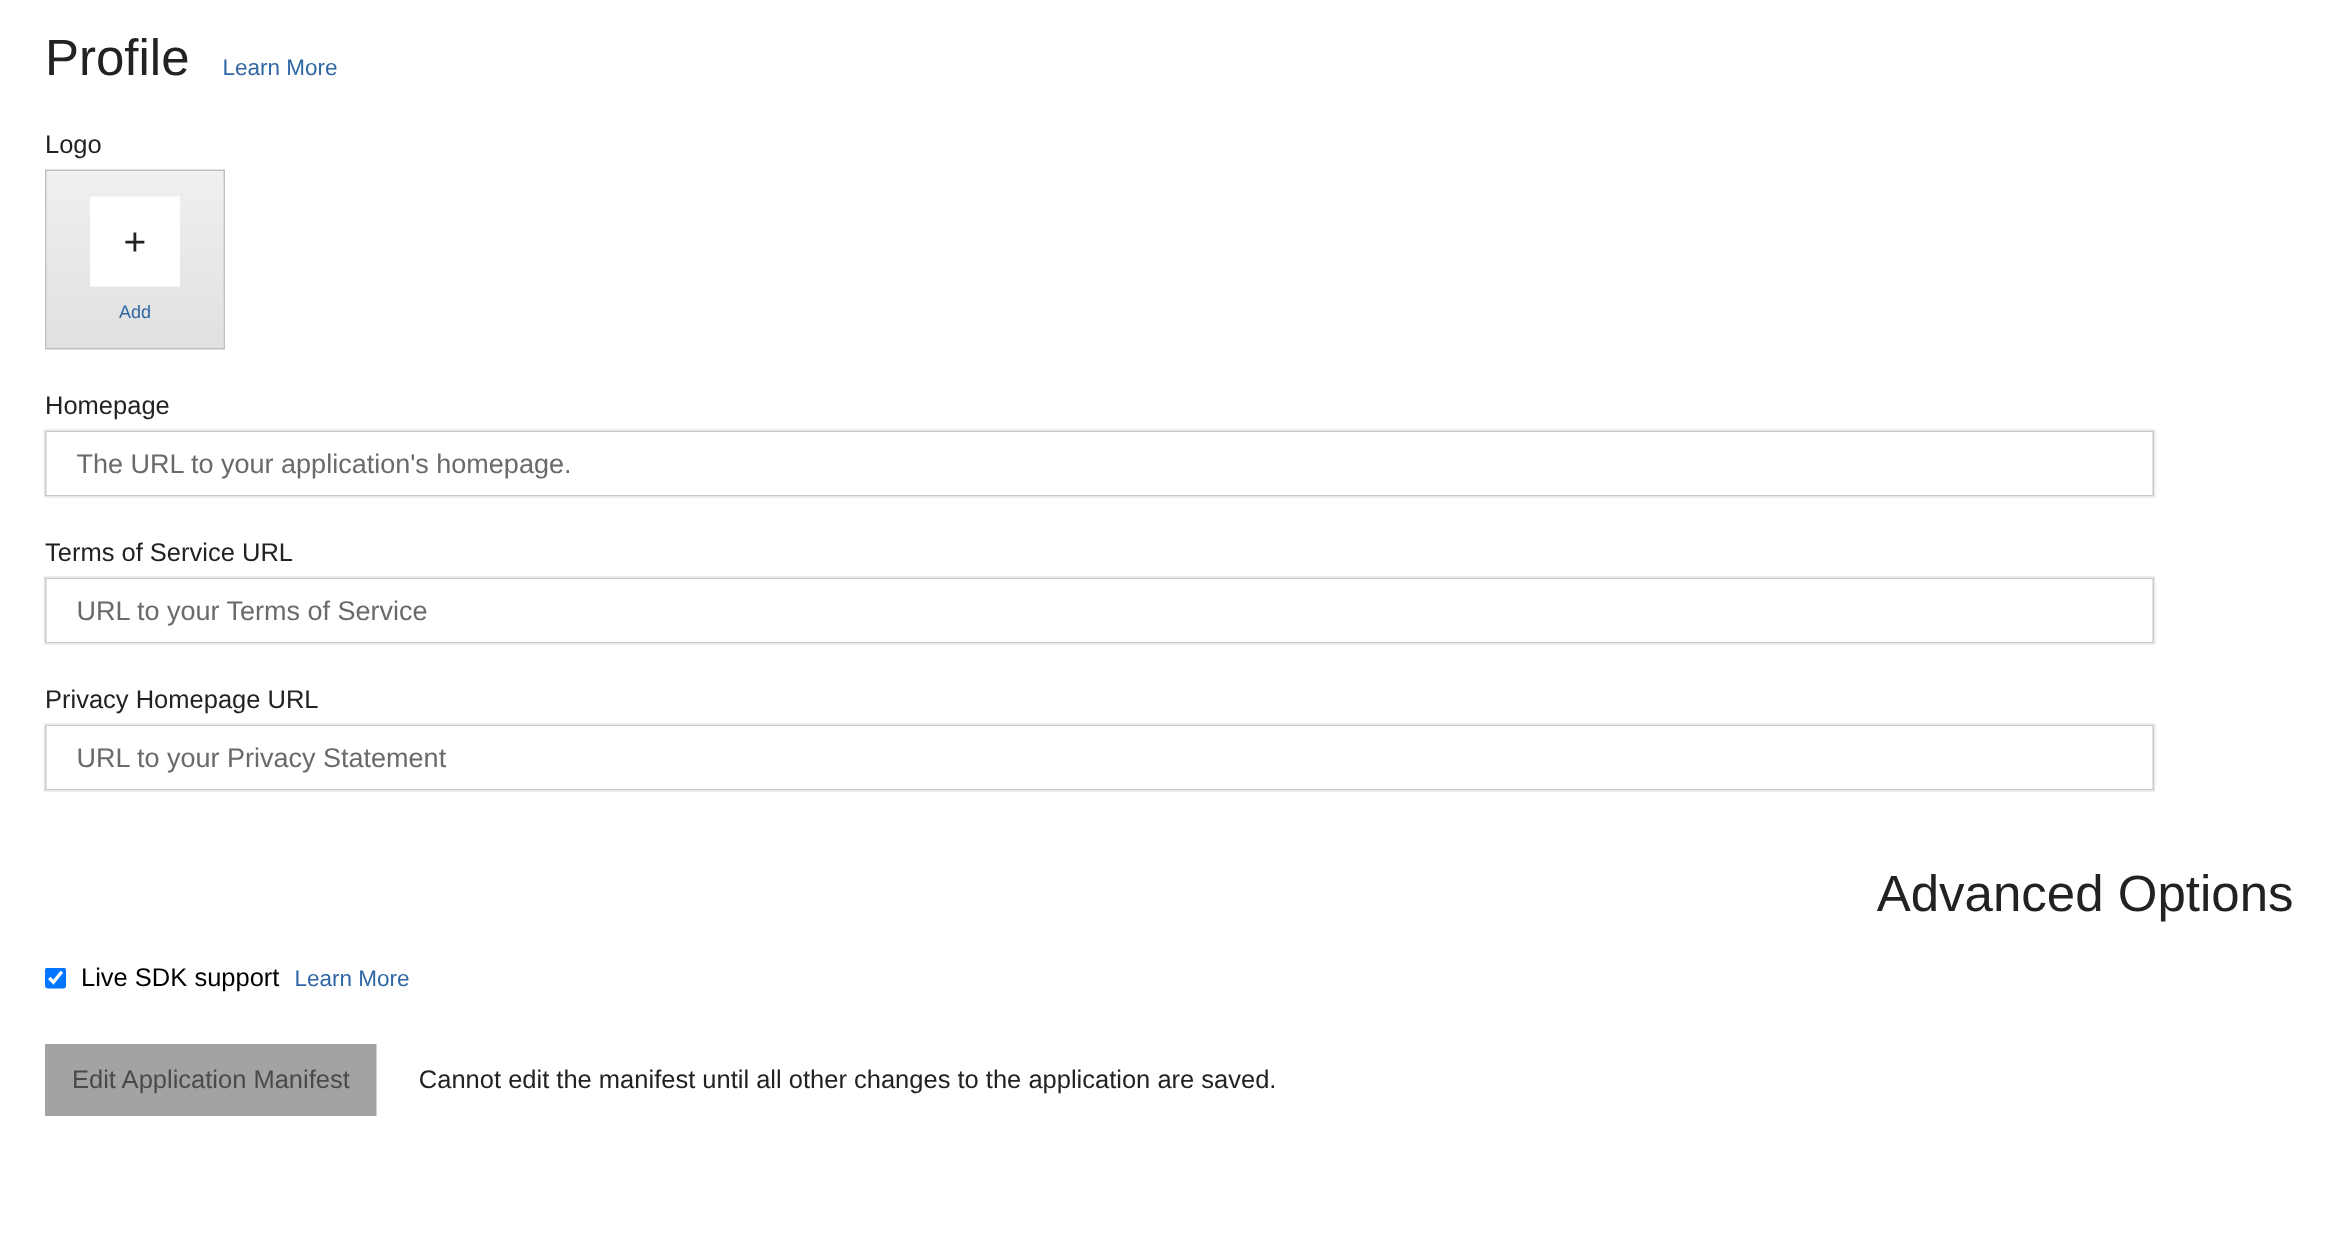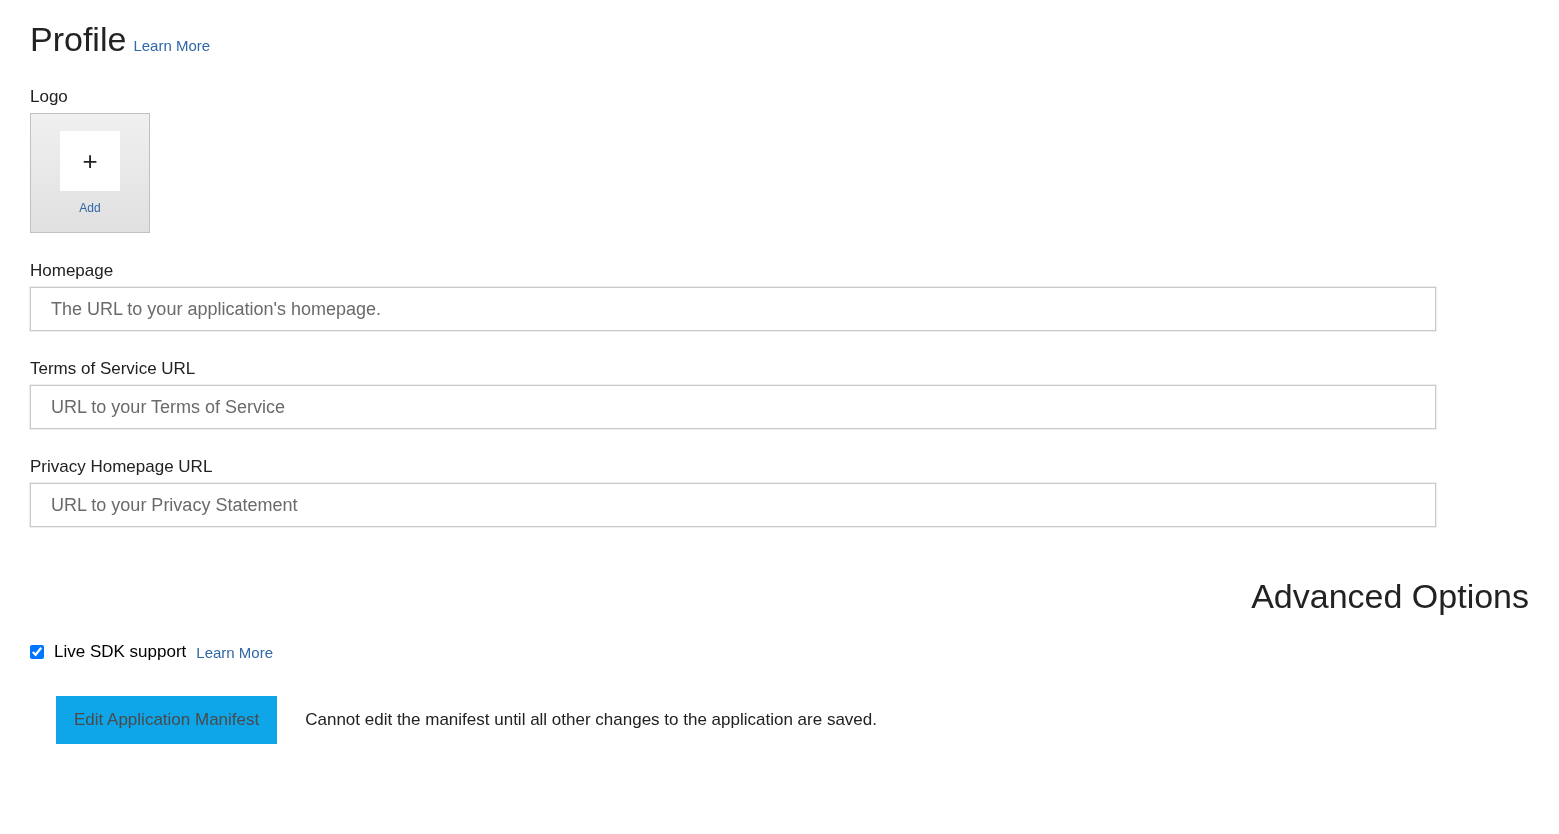--- a/index.html
+++ b/index.html
@@ -10,21 +10,21 @@
     body {
       font-family: "Segoe UI", "Segoe UI Web", Arial, sans-serif;
       background: #ffffff;
       color: #222222;
       padding: 20px 30px;
       width: 1559px;
     }
     .section-header {
       display: flex;
       align-items: baseline;
-      gap: 7px;
+      gap: 22px;
       margin-bottom: 28px;
     }
     .section-title {
       font-size: 34px;
       font-weight: 300;
       color: #222222;
     }
     .learn-more-link {
       font-size: 15px;
       color: #3067a5;
@@ -114,28 +114,27 @@
       font-size: 17px;
       color: #000000;
       text-align: center;
     }
     .manifest-row {
       display: flex;
       align-items: center;
       gap: 28px;
     }
     .edit-manifest-btn {
-      background: #0ea5e9;
+      background: #a3a3a3;
       border: none;
       padding: 14px 18px;
       font-size: 17px;
       color: #4a4a4a;
       font-family: inherit;
       cursor: default;
-      margin-left: 26px;
     }
     .manifest-note {
       font-size: 17px;
       color: #222222;
     }
   </style>
 </head>
 <body>
 
 <div class="section-header">

